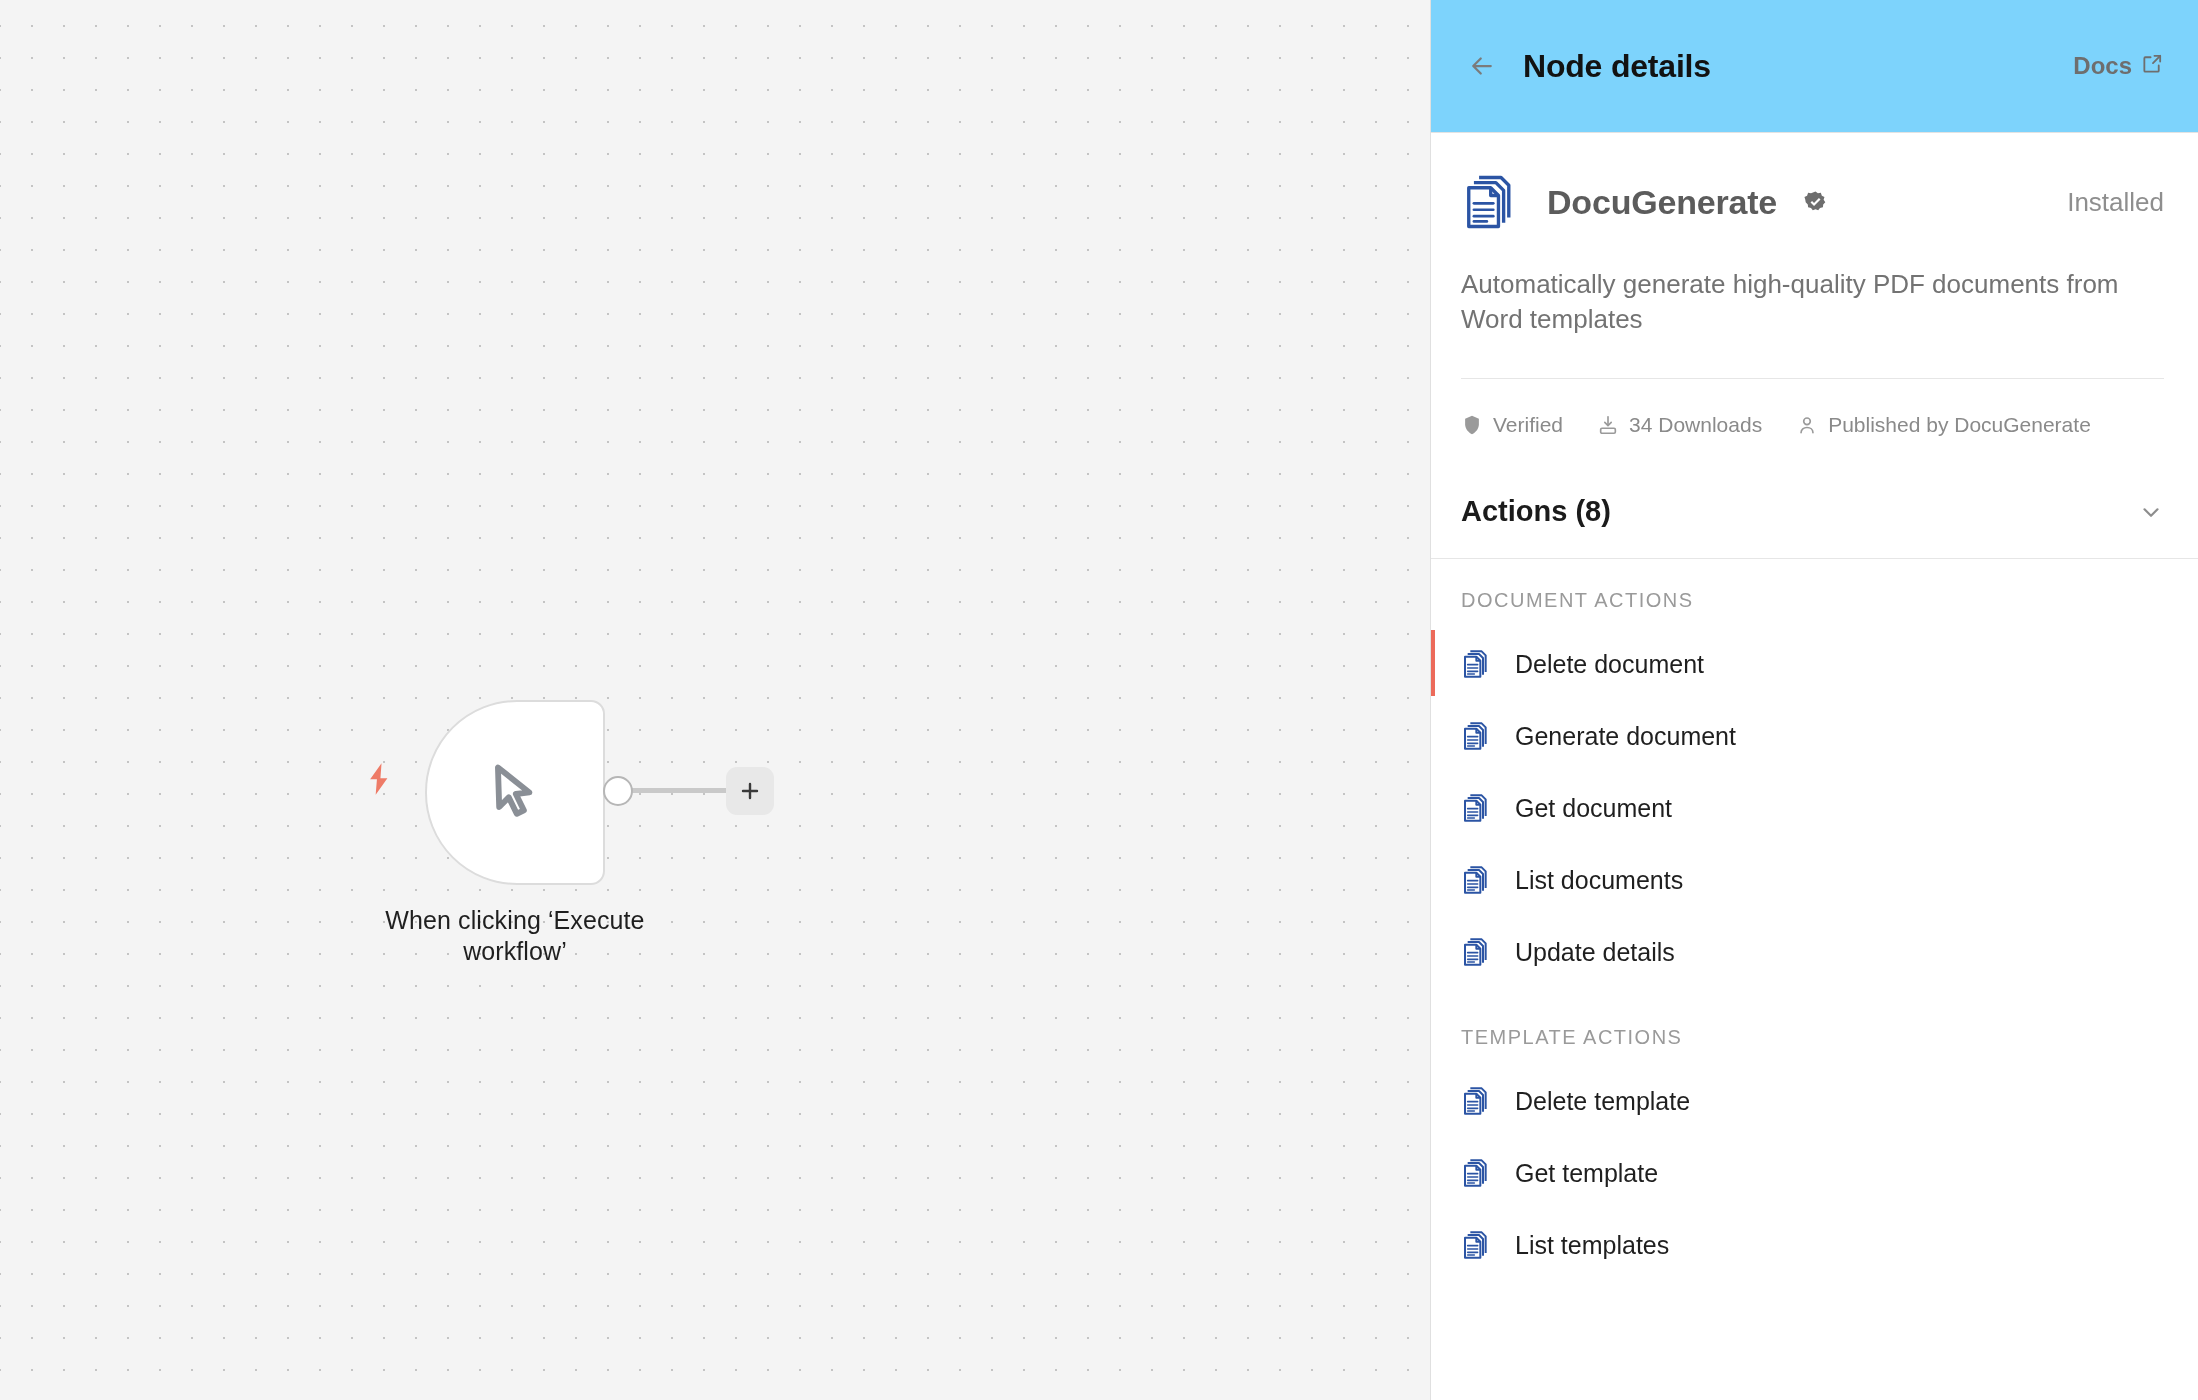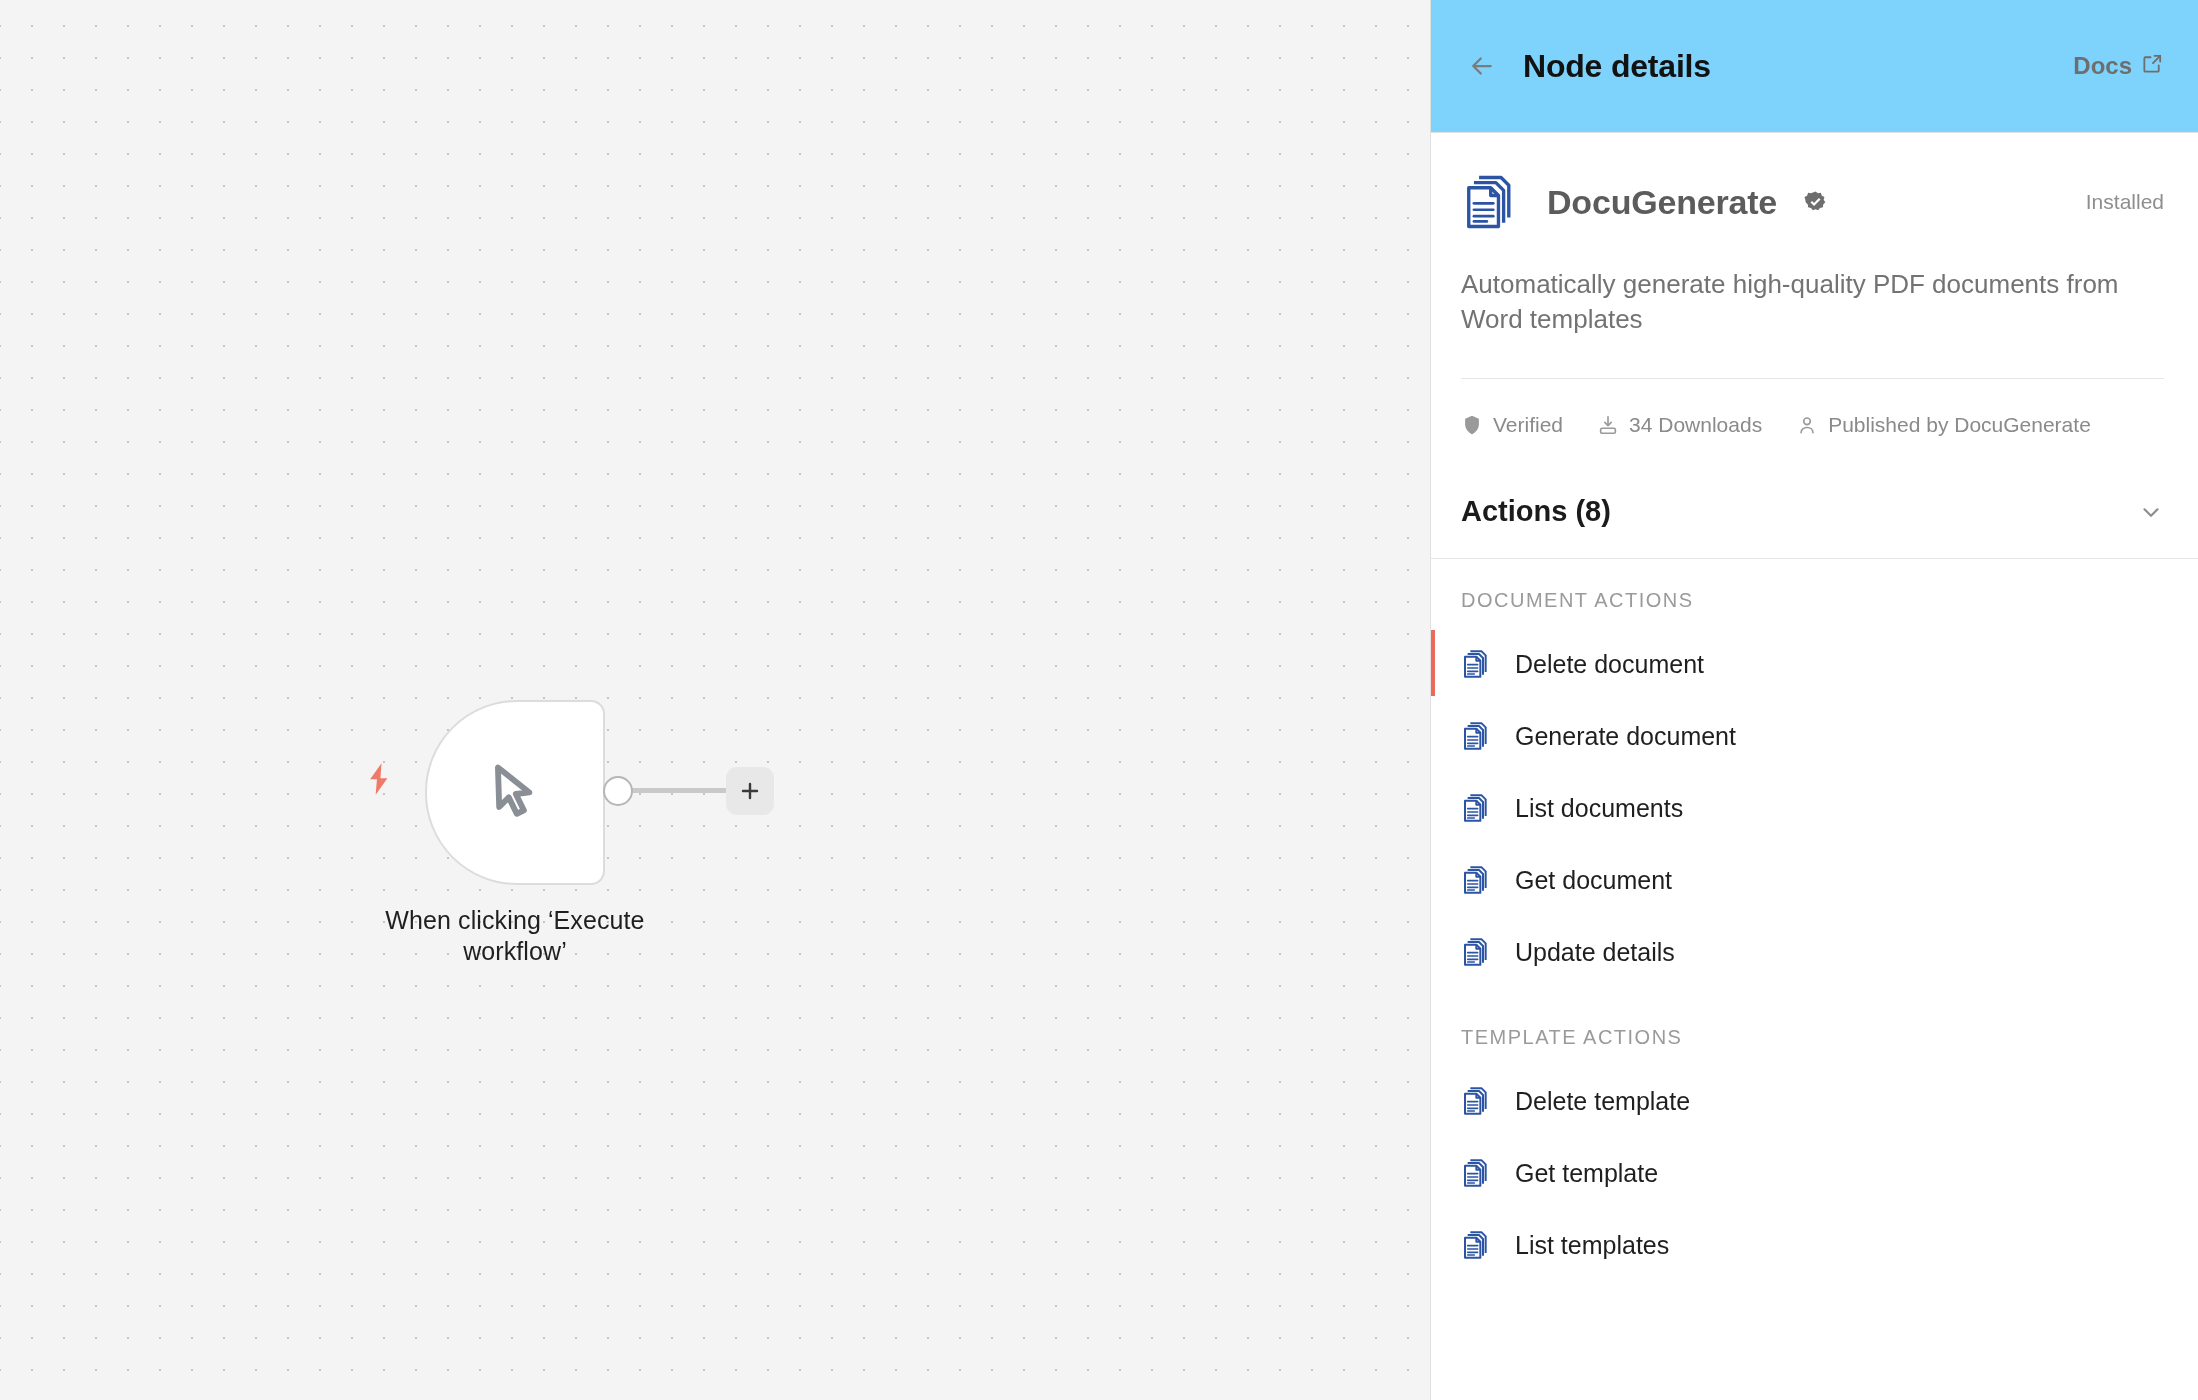--- a/index.html
+++ b/index.html
@@ -199,21 +199,21 @@
     font-size: 34px;
     font-weight: bold;
     color: #5c5c5c;
     letter-spacing: -0.2px;
   }
 
   .verified-badge { width: 25px; height: 25px; display: block; color: #6e6e6e; margin-left: 2px; }
 
   .install-state {
     margin-left: auto;
-    font-size: 21px;
+    font-size: 26px;
     color: #8e8e8e;
   }
 
   .app-desc {
     margin-top: 34px;
     font-size: 26px;
     line-height: 1.33;
     color: #737373;
     max-width: 690px;
   }
@@ -460,39 +460,39 @@
                 <path d="M6 13h17l6 6v24H6z"></path>
                 <path d="M23 13v6h6"></path>
             </g>
             <g stroke="#2b54a4" stroke-width="2.4" stroke-linecap="round">
               <path d="M10 25h15"></path>
                 <path d="M10 30h15"></path>
                 <path d="M10 35h15"></path>
                 <path d="M10 39h10"></path>
             </g>
           </svg>
+          <span class="action-label">Get document</span>
+        </div>
+
+        <div class="action-row">
+          <svg class="action-icon" viewBox="0 0 48 48">
+            <g fill="none" stroke="#2b54a4" stroke-width="3" stroke-linejoin="round">
+              <path d="M14 5h17l6 6v25"></path>
+                <path d="M10 9h17l6 6v25"></path>
+                <path d="M6 13h17l6 6v24H6z"></path>
+                <path d="M23 13v6h6"></path>
+            </g>
+            <g stroke="#2b54a4" stroke-width="2.4" stroke-linecap="round">
+              <path d="M10 25h15"></path>
+                <path d="M10 30h15"></path>
+                <path d="M10 35h15"></path>
+                <path d="M10 39h10"></path>
+            </g>
+          </svg>
           <span class="action-label">List documents</span>
-        </div>
-
-        <div class="action-row">
-          <svg class="action-icon" viewBox="0 0 48 48">
-            <g fill="none" stroke="#2b54a4" stroke-width="3" stroke-linejoin="round">
-              <path d="M14 5h17l6 6v25"></path>
-                <path d="M10 9h17l6 6v25"></path>
-                <path d="M6 13h17l6 6v24H6z"></path>
-                <path d="M23 13v6h6"></path>
-            </g>
-            <g stroke="#2b54a4" stroke-width="2.4" stroke-linecap="round">
-              <path d="M10 25h15"></path>
-                <path d="M10 30h15"></path>
-                <path d="M10 35h15"></path>
-                <path d="M10 39h10"></path>
-            </g>
-          </svg>
-          <span class="action-label">Get document</span>
         </div>
 
         <div class="action-row">
           <svg class="action-icon" viewBox="0 0 48 48">
             <g fill="none" stroke="#2b54a4" stroke-width="3" stroke-linejoin="round">
               <path d="M14 5h17l6 6v25"></path>
                 <path d="M10 9h17l6 6v25"></path>
                 <path d="M6 13h17l6 6v24H6z"></path>
                 <path d="M23 13v6h6"></path>
             </g>

